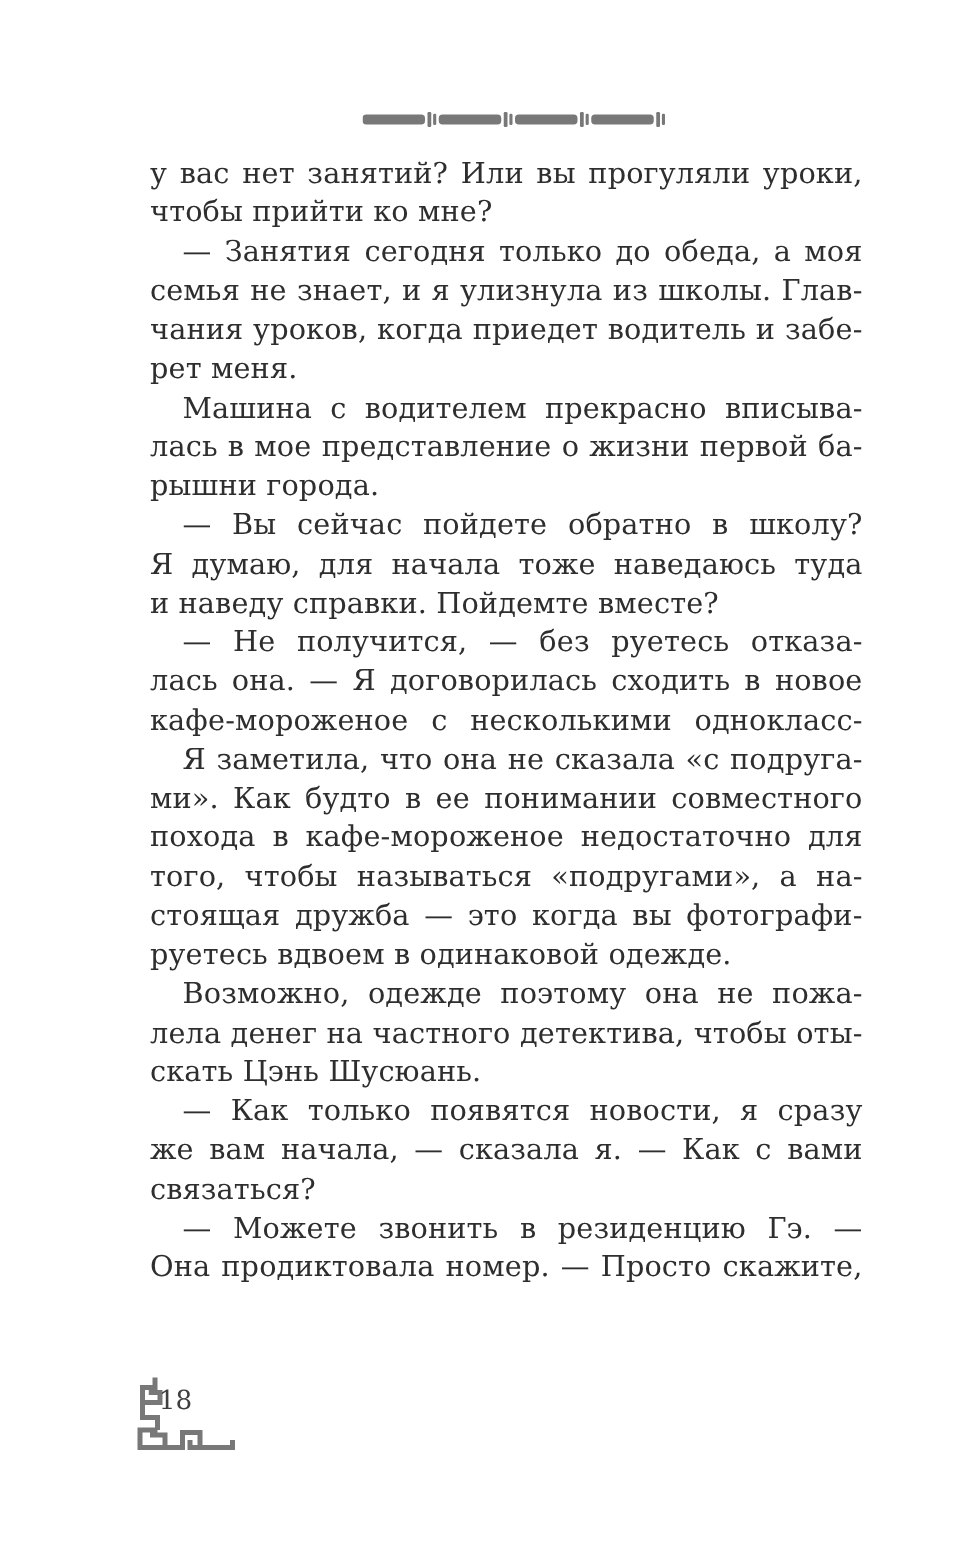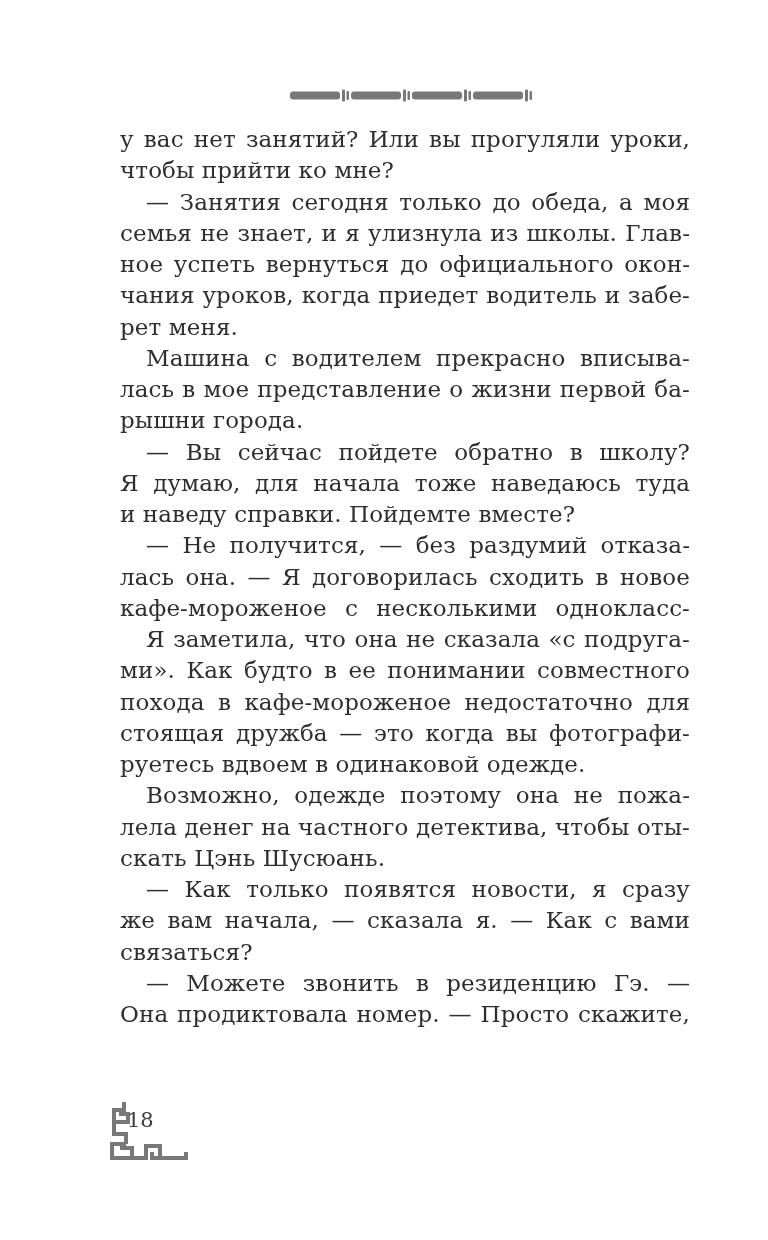--- a/index.html
+++ b/index.html
@@ -86,35 +86,35 @@
         <rect x="239.5" y="2" width="2.5" height="9" rx="1"></rect>
       </g>
     </svg>
   </div>
 
   <div class="text-block" id="text-block">
       <div class="line j">у вас нет занятий? Или вы прогуляли уроки,</div>
       <div class="line">чтобы прийти ко мне?</div>
       <div class="line j ind">— Занятия сегодня только до обеда, а моя</div>
       <div class="line j">семья не знает, и я улизнула из школы. Глав-</div>
-      <div class="line j">ное успеть вернуться до официального окон-</div>
       <div class="line j">чания уроков, когда приедет водитель и забе-</div>
       <div class="line">рет меня.</div>
       <div class="line j ind">Машина с водителем прекрасно вписыва-</div>
       <div class="line j">лась в мое представление о жизни первой ба-</div>
       <div class="line">рышни города.</div>
       <div class="line j ind">— Вы сейчас пойдете обратно в школу?</div>
       <div class="line j">Я думаю, для начала тоже наведаюсь туда</div>
       <div class="line">и наведу справки. Пойдемте вместе?</div>
-      <div class="line j ind">— Не получится, — без раздумий отказа-</div>
+      <div class="line j ind">— Не получится, — без руетесь отказа-</div>
       <div class="line j">лась она. — Я договорилась сходить в новое</div>
       <div class="line j">кафе-мороженое с несколькими однокласс-</div>
       <div class="line j ind">Я заметила, что она не сказала «с подруга-</div>
       <div class="line j">ми». Как будто в ее понимании совместного</div>
       <div class="line j">похода в кафе-мороженое недостаточно для</div>
+      <div class="line j">того, чтобы называться «подругами», а на-</div>
       <div class="line j">стоящая дружба — это когда вы фотографи-</div>
       <div class="line">руетесь вдвоем в одинаковой одежде.</div>
       <div class="line j ind">Возможно, одежде поэтому она не пожа-</div>
       <div class="line j">лела денег на частного детектива, чтобы оты-</div>
       <div class="line">скать Цэнь Шусюань.</div>
       <div class="line j ind">— Как только появятся новости, я сразу</div>
       <div class="line j">же вам начала, — сказала я. — Как с вами</div>
       <div class="line">связаться?</div>
       <div class="line j ind">— Можете звонить в резиденцию Гэ. —</div>
       <div class="line j">Она продиктовала номер. — Просто скажите,</div>

